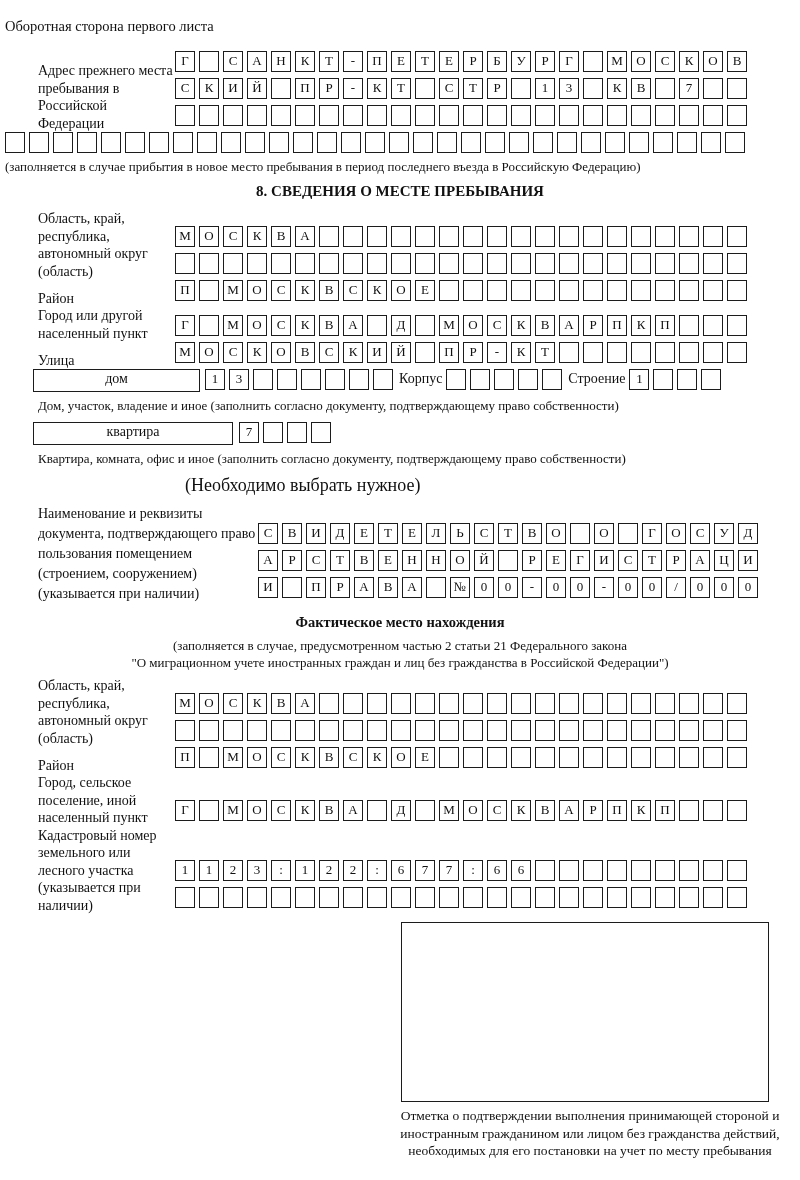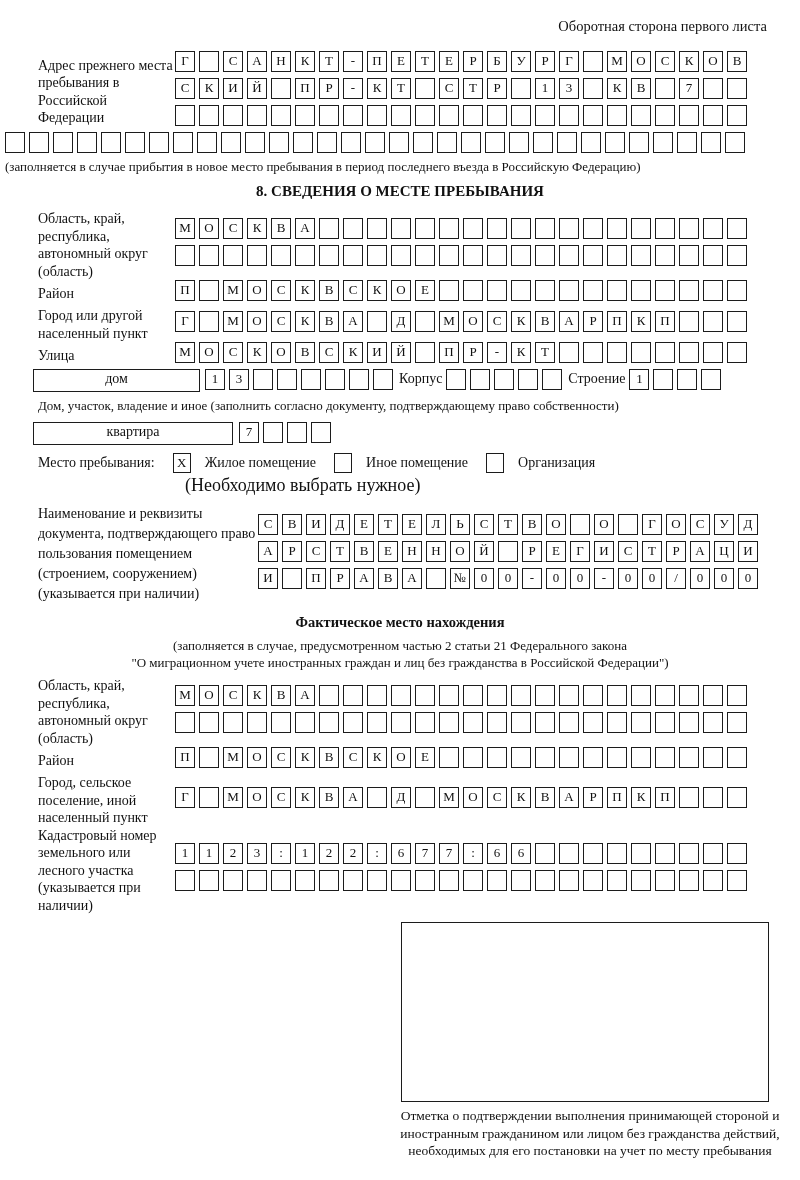--- a/index.html
+++ b/index.html
@@ -3,23 +3,23 @@
 <meta charset="utf-8">
 <style>
   * { margin:0; padding:0; box-sizing:border-box; }
   html,body { background:#fff; }
   body {
     width:800px; height:1180px;
     font-family:"Liberation Serif","DejaVu Serif",serif;
     color:#111;
   }
   .page { width:800px; height:1180px; padding:18px 5px 0 5px; overflow:hidden; }
-  .hdr { text-align:right; padding-right:28px; font-size:14.5px; margin-bottom:16px; }
-
-  .frow { display:flex; align-items:center; }
+  .hdr { padding-right:28px; font-size:14.5px; margin-bottom:16px; }
+
+  .frow { display:flex; align-items:flex-end; }
   .lbl { flex:0 0 170px; width:170px; padding-left:33px; font-size:14px; line-height:17.5px; }
   .lbl-doc { flex:0 0 253px; width:253px; padding-left:33px; font-size:14px; line-height:20px; }
   .cellcol { display:flex; flex-direction:column; }
 
   .cells { display:flex; gap:4px; margin-bottom:6px; }
   .cell {
     flex:0 0 20px; width:20px; height:21px;
     border:1.6px solid #1c1c1c;
     font-size:13px; line-height:17px; text-align:center;
   }
@@ -357,30 +357,22 @@
 
   <div class="houseline">
     <div class="inpbox kv">квартира</div>
     <div class="cells">
         <span class="cell">7</span>
         <span class="cell"></span>
         <span class="cell"></span>
         <span class="cell"></span>
       </div>
   </div>
-
-  <div class="stayline">
-    <span>Место пребывания:</span>
-    <span class="chk">X</span>
-    <span>Жилое помещение</span>
-    <span class="chk"></span>
-    <span>Иное помещение</span>
-    <span class="chk"></span>
-    <span>Организация</span>
-  </div>
+  <div class="note" style="text-align:left; padding-left:33px;">Квартира, комната, офис и иное (заполнить согласно документу, подтверждающему право собственности)</div>
+
   <div class="choose-note">(Необходимо выбрать нужное)</div>
 
   <div class="frow">
     <div class="lbl-doc">Наименование и реквизиты документа, подтверждающего право пользования помещением (строением, сооружением) (указывается при наличии)</div>
     <div class="cellcol">
       <div class="cells">
           <span class="cell">С</span>
           <span class="cell">В</span>
           <span class="cell">И</span>
           <span class="cell">Д</span>

